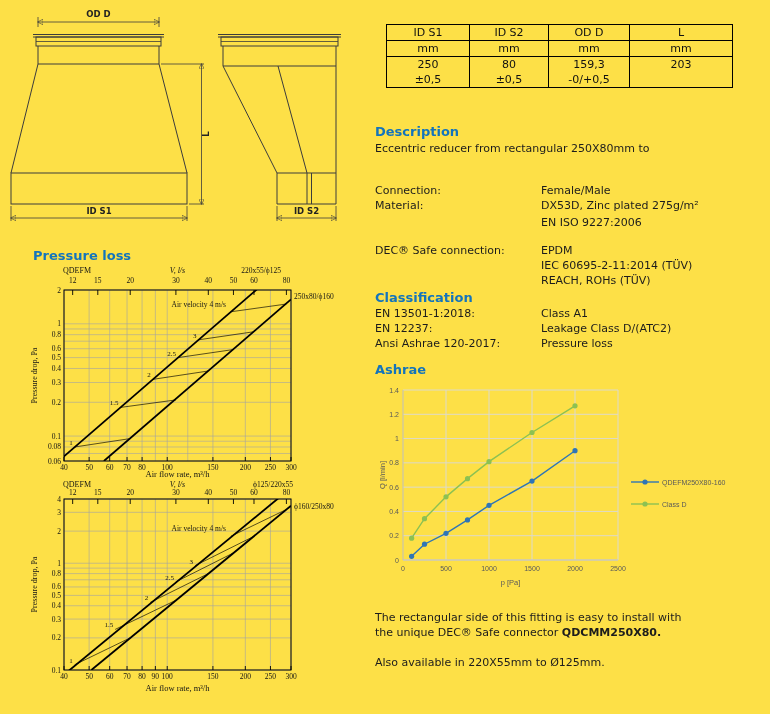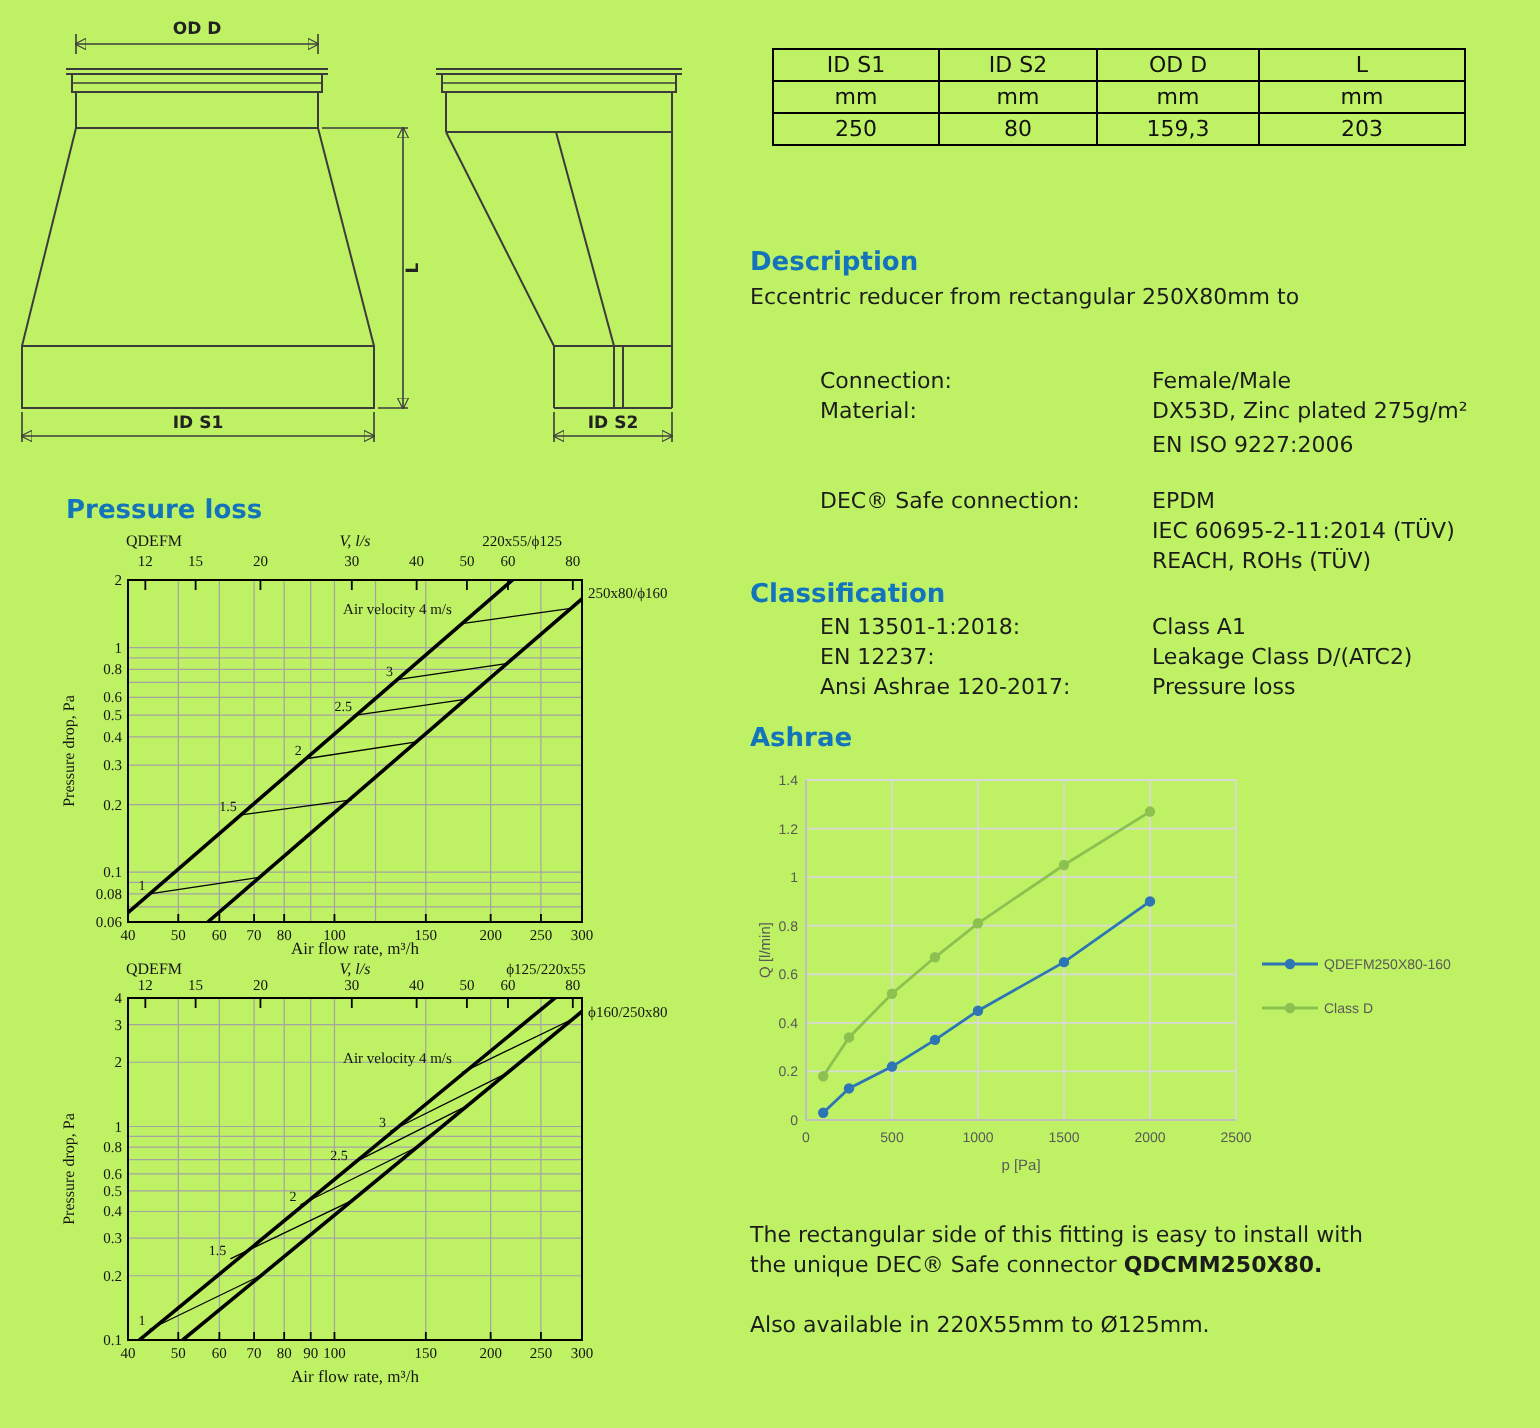--- a/index.html
+++ b/index.html
@@ -1,21 +1,21 @@
 <!DOCTYPE html>
 <html><head>
 <meta charset="utf-8">
 <style>
   html,body{margin:0;padding:0;background:#fff;}
-  #page{position:relative;width:770px;height:714px;background:#bef264;overflow:hidden;
+  #page{position:relative;width:770px;height:714px;background:#fde047;overflow:hidden;
         font-family:"DejaVu Sans","Liberation Sans",sans-serif;color:#1c1c1c;}
   .heading{position:absolute;font-size:13px;font-weight:bold;color:#1374bc;}
   .bodytext{position:absolute;left:375px;font-size:11px;line-height:15px;color:#1c1c1c;}
   .drow{position:absolute;left:375px;width:395px;font-size:11px;white-space:nowrap;}
-  .dlabel{display:inline-block;width:166px;margin-left:35px;}
+  .dlabel{display:inline-block;width:166px;}
   #spec-table{position:absolute;left:386px;top:24px;border-collapse:collapse;border:1.5px solid #000;}
   #spec-table td{border-left:1px solid #000;text-align:center;font-size:11px;line-height:15px;
                  padding:0 2px;color:#111;}
   #spec-table td:first-child{border-left:none;}
   #spec-table tr.rb td{border-bottom:1px solid #000;}
   #spec-table .c1{width:78px;} #spec-table .c2{width:74px;} #spec-table .c3{width:76px;} #spec-table .c4{width:98px;}
   #drawings{position:absolute;left:5px;top:8px;}
   #drawings path,#drawings rect,#drawings line{stroke:#3c3c3c;fill:none;}
   #drawings text{font-family:"DejaVu Sans",sans-serif;font-weight:bold;font-size:8.5px;fill:#222;}
   #chart1,#chart2{position:absolute;left:28px;}
@@ -84,20 +84,26 @@
         <td>mm</td>
         <td>mm</td>
         <td>mm</td>
         <td>mm</td>
       </tr>
       <tr>
         <td>250</td>
         <td>80</td>
         <td>159,3</td>
         <td>203</td>
+      </tr>
+      <tr>
+        <td>±0,5</td>
+        <td>±0,5</td>
+        <td>-0/+0,5</td>
+        <td></td>
       </tr>
     </tbody>
   </table>
 
   <div class="heading" style="left:375px;top:124px">Description</div>
   <div class="bodytext" style="top:141px;width:400px">
     <span>Eccentric reducer from rectangular 250X80mm to</span><br>
   </div>
   <div class="drow" style="top:184px">
     <span class="dlabel">Connection:</span><span>Female/Male</span>

